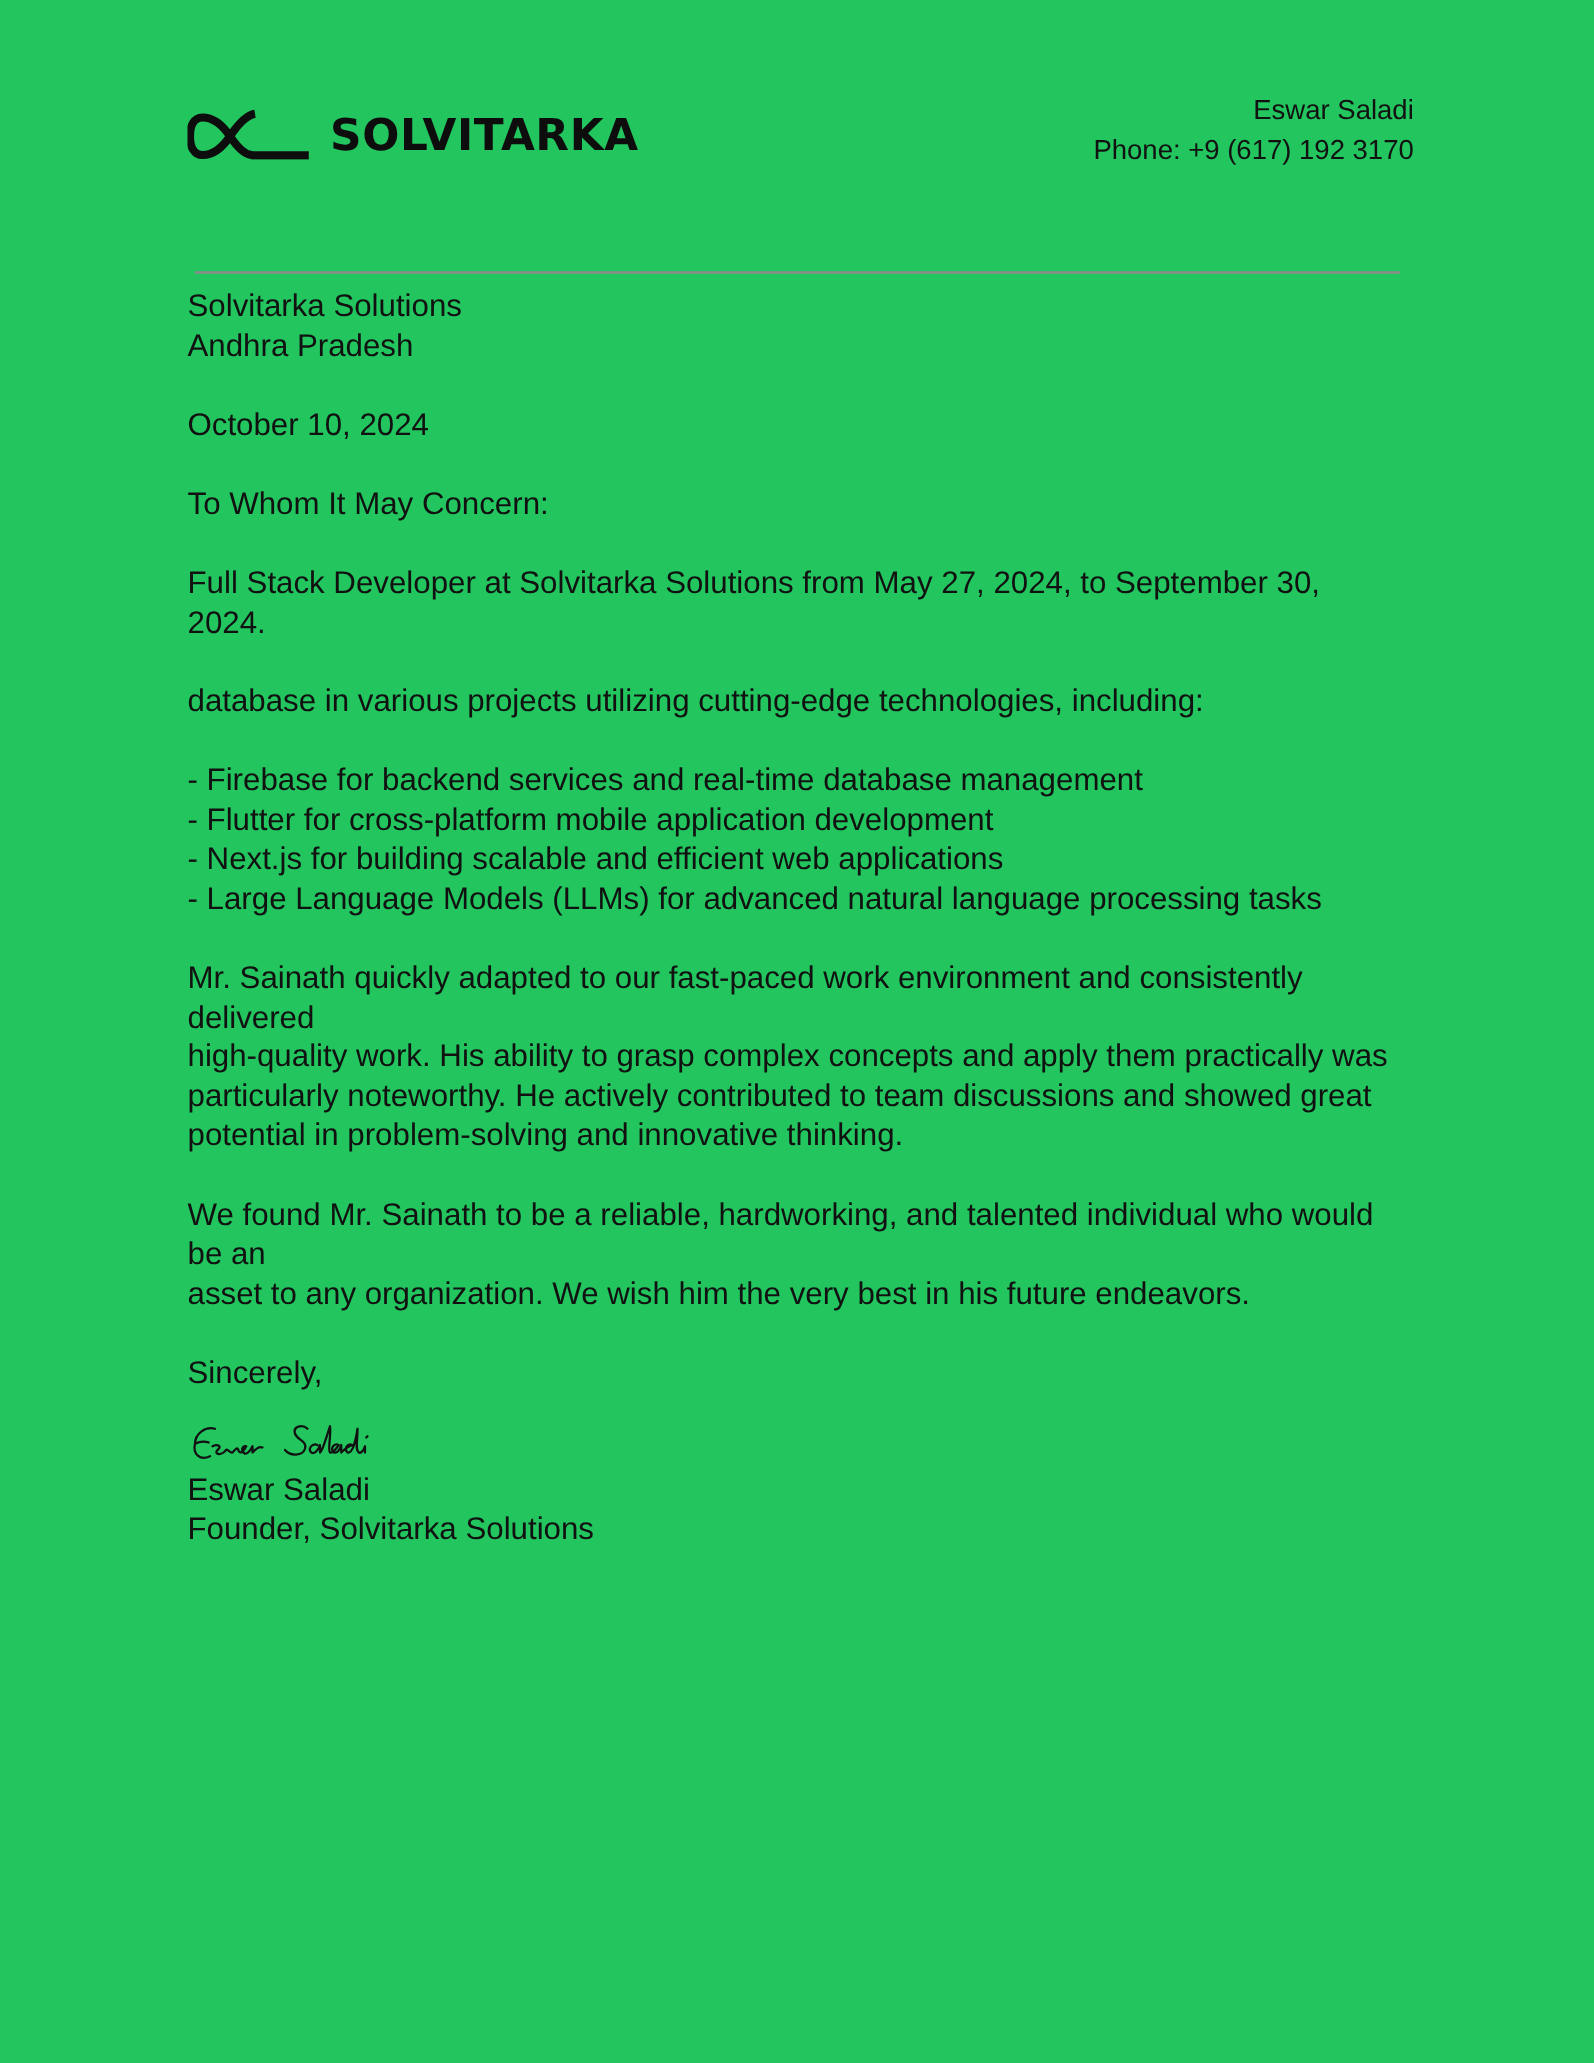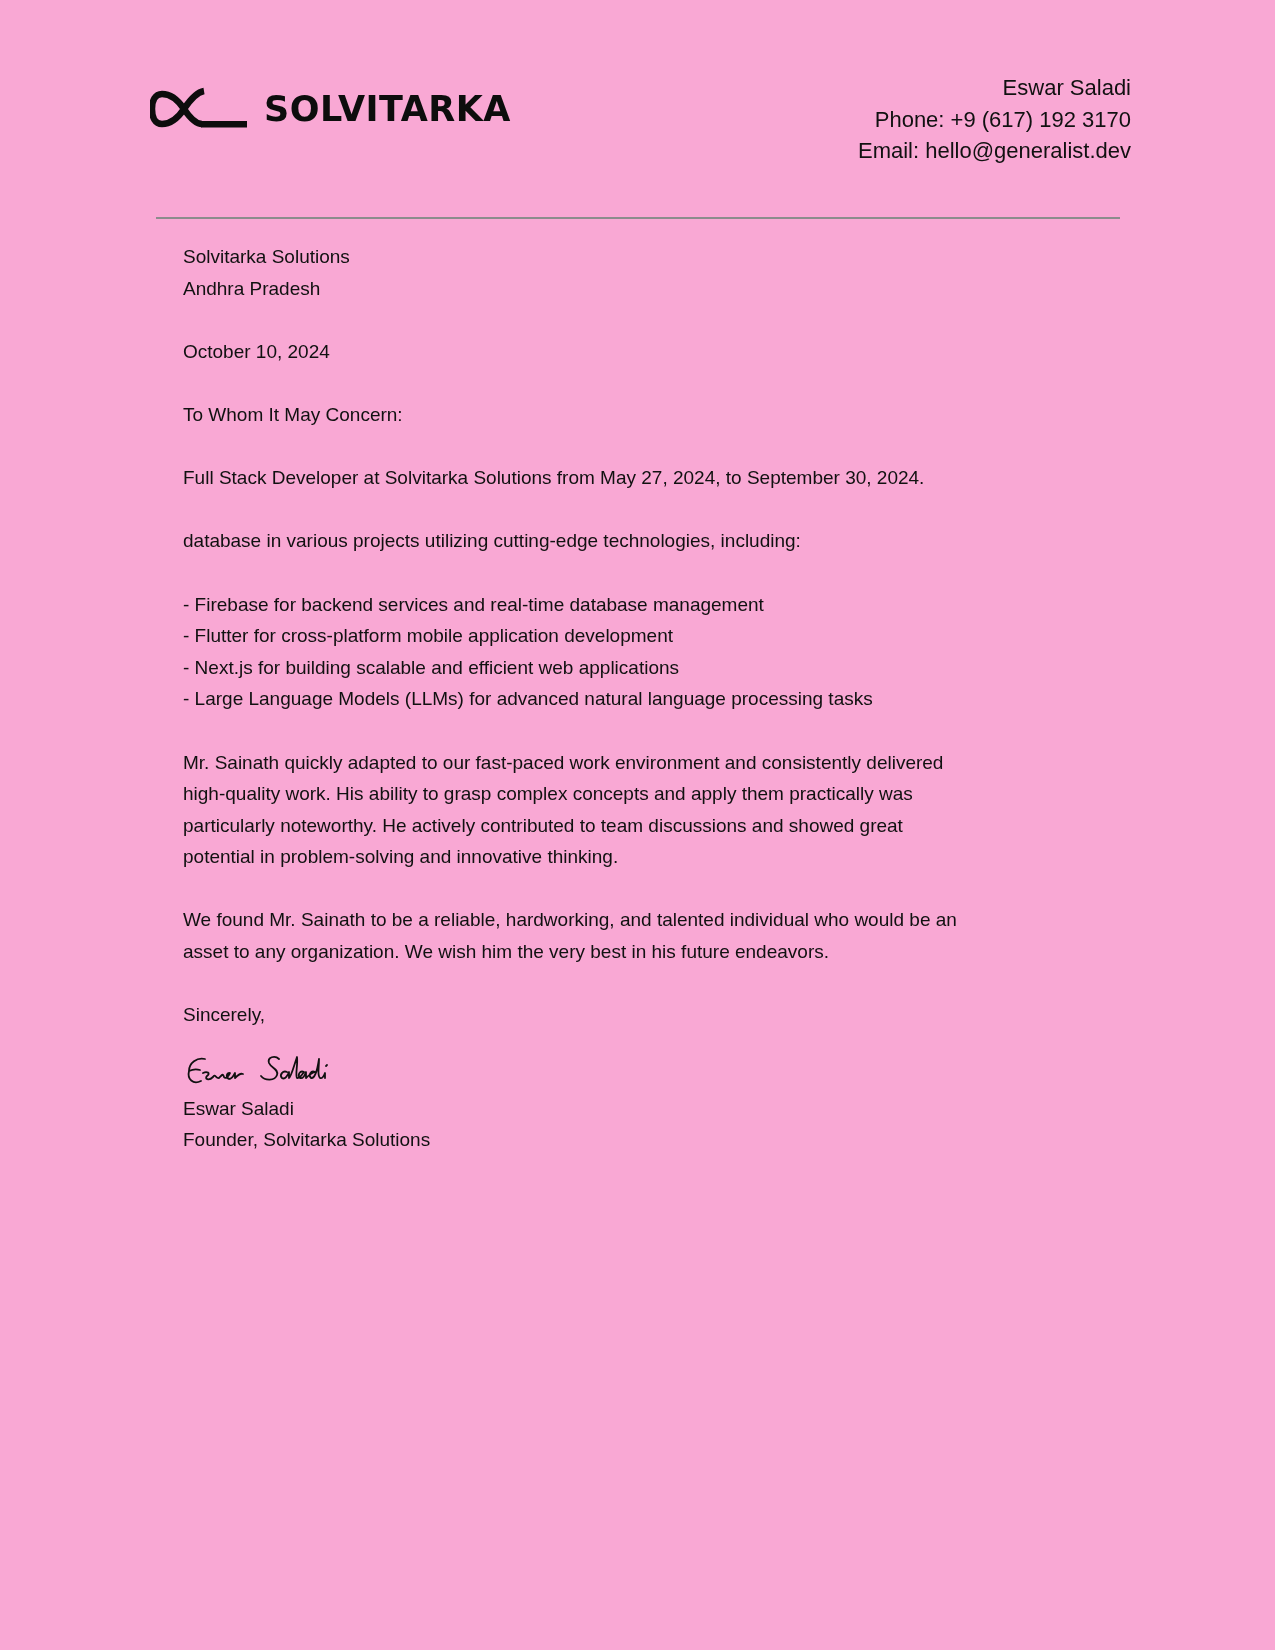--- a/index.html
+++ b/index.html
@@ -12,21 +12,21 @@
       height: 1650px;
       position: relative;
       font-family: "Liberation Sans", "DejaVu Sans", sans-serif;
       color: #111111;
       overflow: hidden;
     }
     .page {
       position: absolute;
       left: 0; top: 0;
       width: 1275px; height: 1650px;
-      background: #f9a8d4;
+      background: #22c55e;
     }
     .logo {
       position: absolute;
       left: 150px;
       top: 86px;
       display: flex;
       align-items: center;
       height: 46px;
     }
     .logo svg {
@@ -57,26 +57,25 @@
       position: absolute;
       left: 156px;
       top: 217px;
       width: 964px;
       height: 0;
       border-top: 2px solid #8c8c8c;
     }
     .body-text {
       position: absolute;
       left: 150px;
-      top: 241px;
+      top: 230px;
       width: 975px;
-      font-size: 19px;
+      font-size: 25px;
       line-height: 31.6px;
       color: #111111;
-      margin-left: 33px;
     }
     .body-text p {
       margin: 0 0 31.6px 0;
     }
     .body-text .line { display: block; }
     .bullets {
       margin: 0 0 31.6px 0;
       padding: 0;
       list-style: none;
     }
@@ -102,21 +101,20 @@
         <path d="M34 23 C 42 35, 48 38, 52 38" fill="none" stroke="#0d0d0d" stroke-width="6.5" stroke-linecap="butt"></path>
         <rect x="51" y="35" width="46" height="6.5" fill="#0d0d0d"></rect>
       </svg>
     </span>
     <span class="logo-text">SOLVITARKA</span>
   </div>
 
   <div class="contact">
     <div>Eswar Saladi</div>
     <div>Phone: +9 (617) 192 3170</div>
-    <div>Email: hello@generalist.dev</div>
   </div>
 
   <div class="divider"></div>
 
   <div class="body-text">
 
     <p>
       <span class="line">Solvitarka Solutions</span>
       <span class="line">Andhra Pradesh</span>
     </p>

